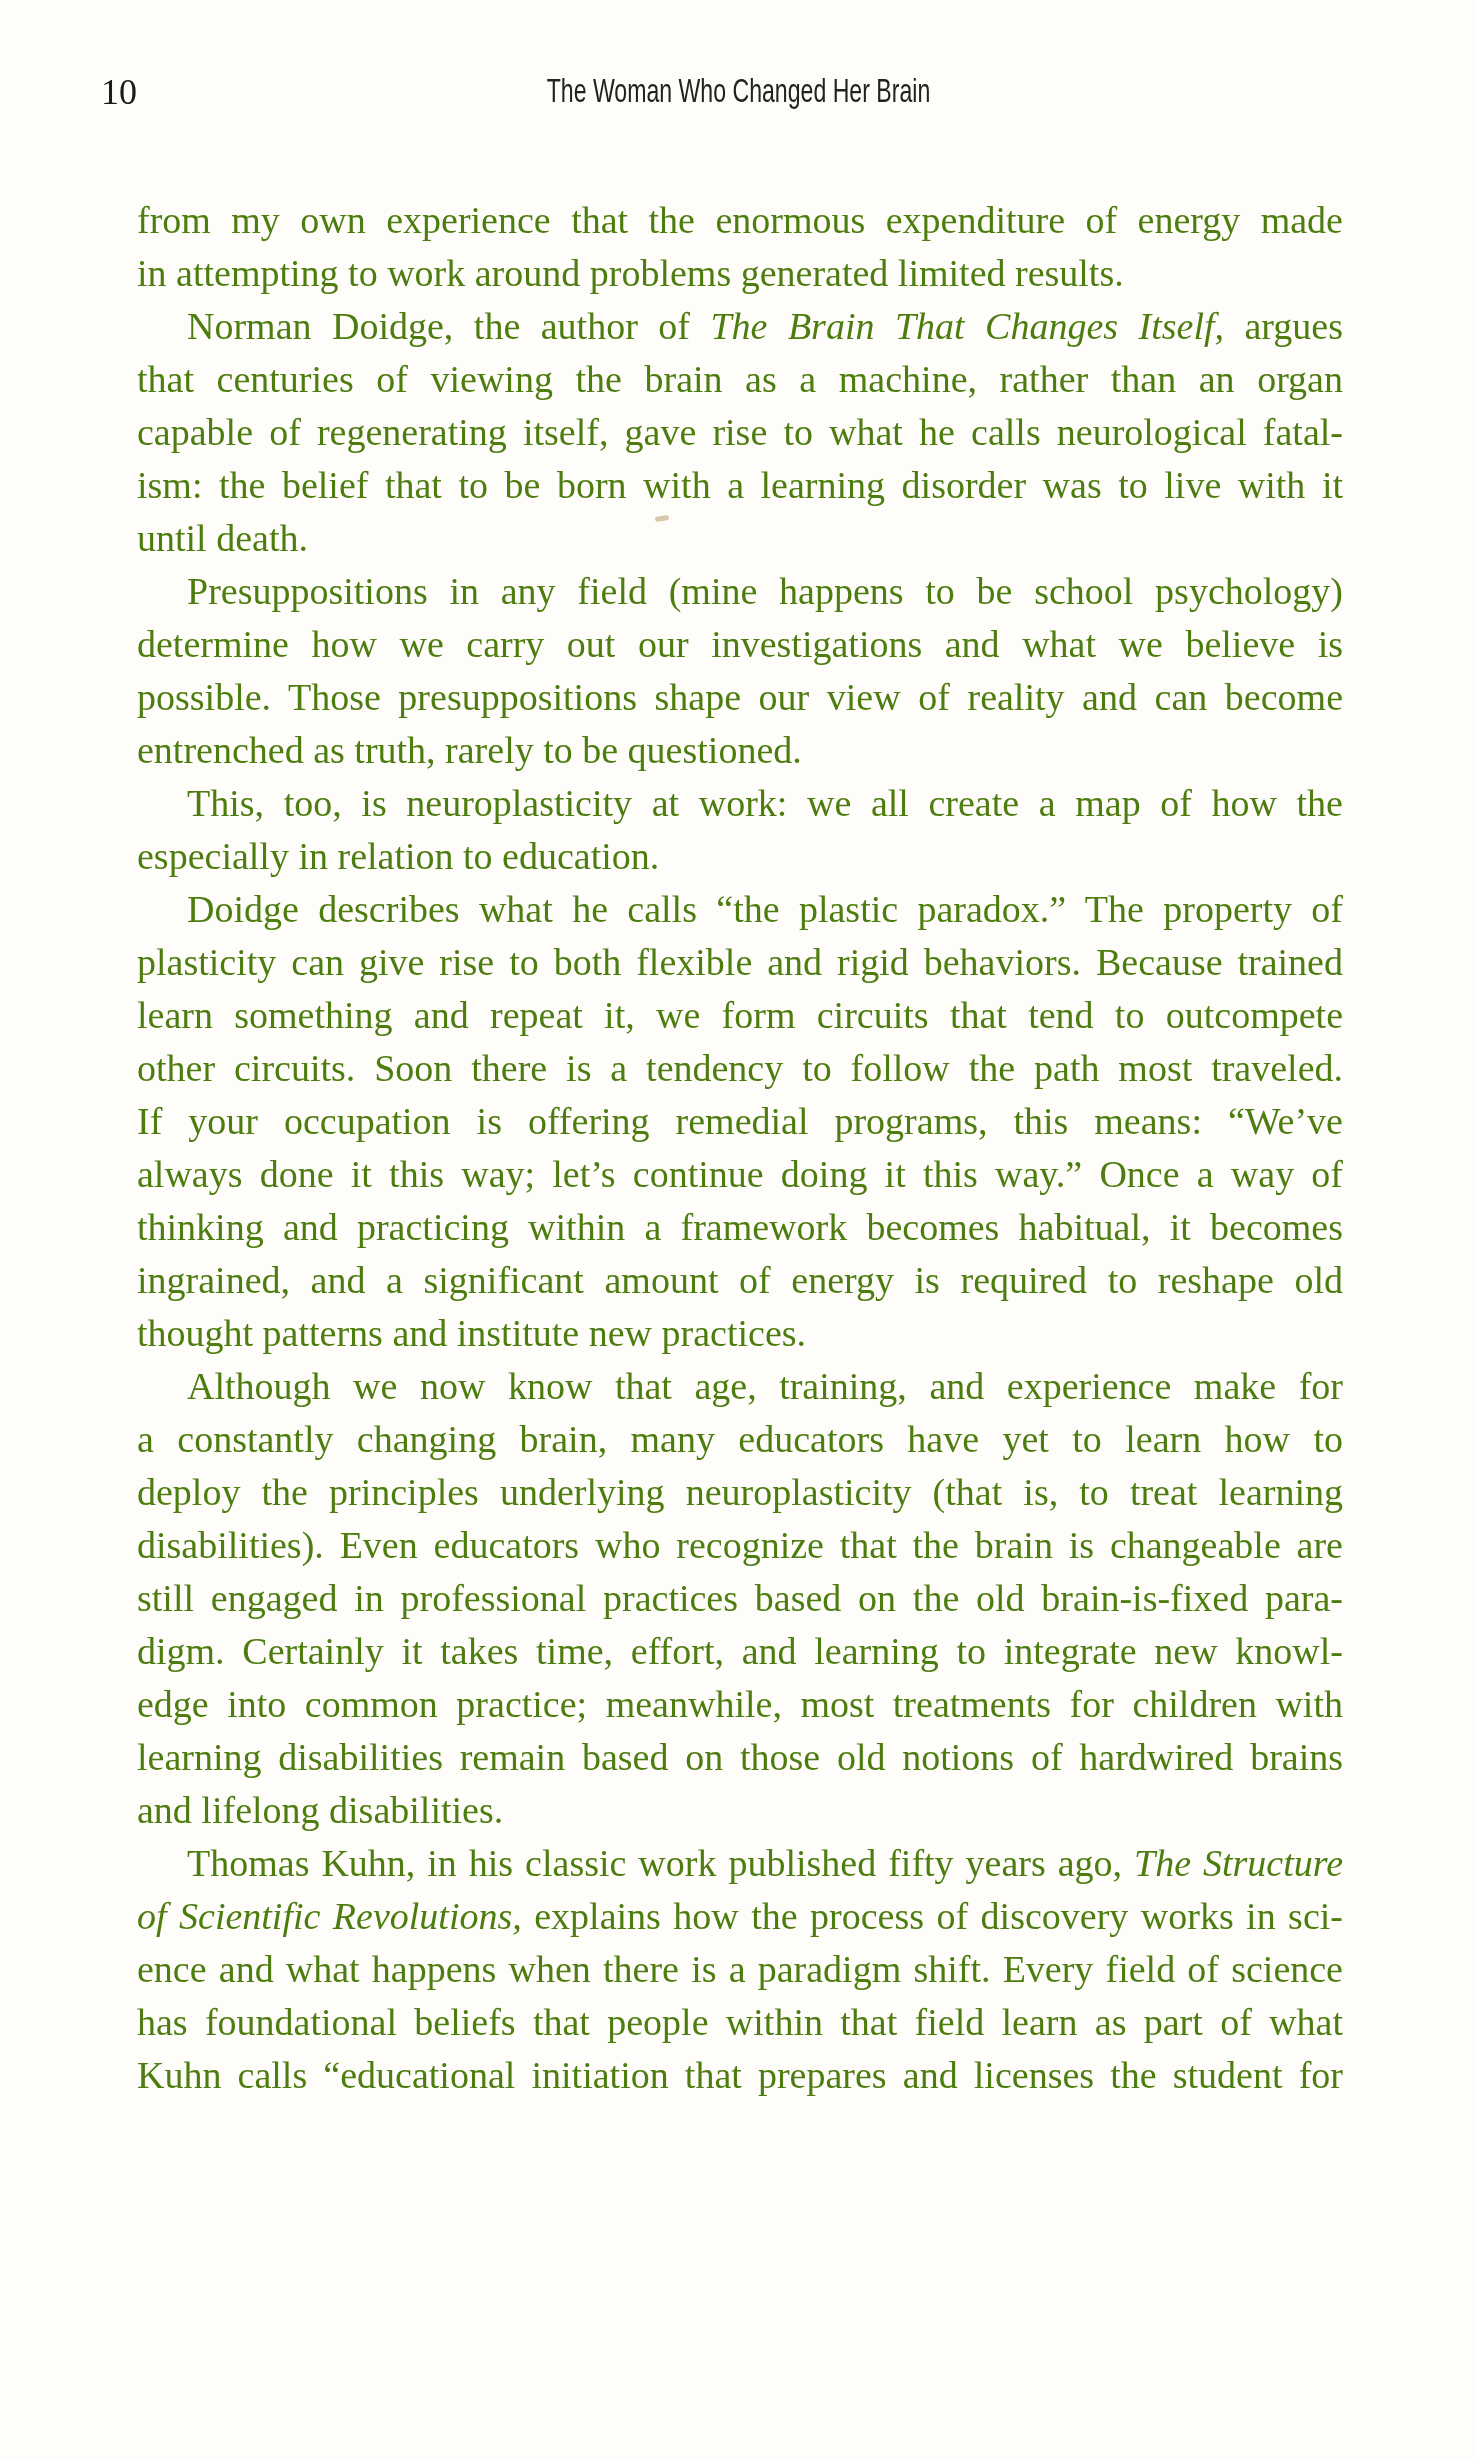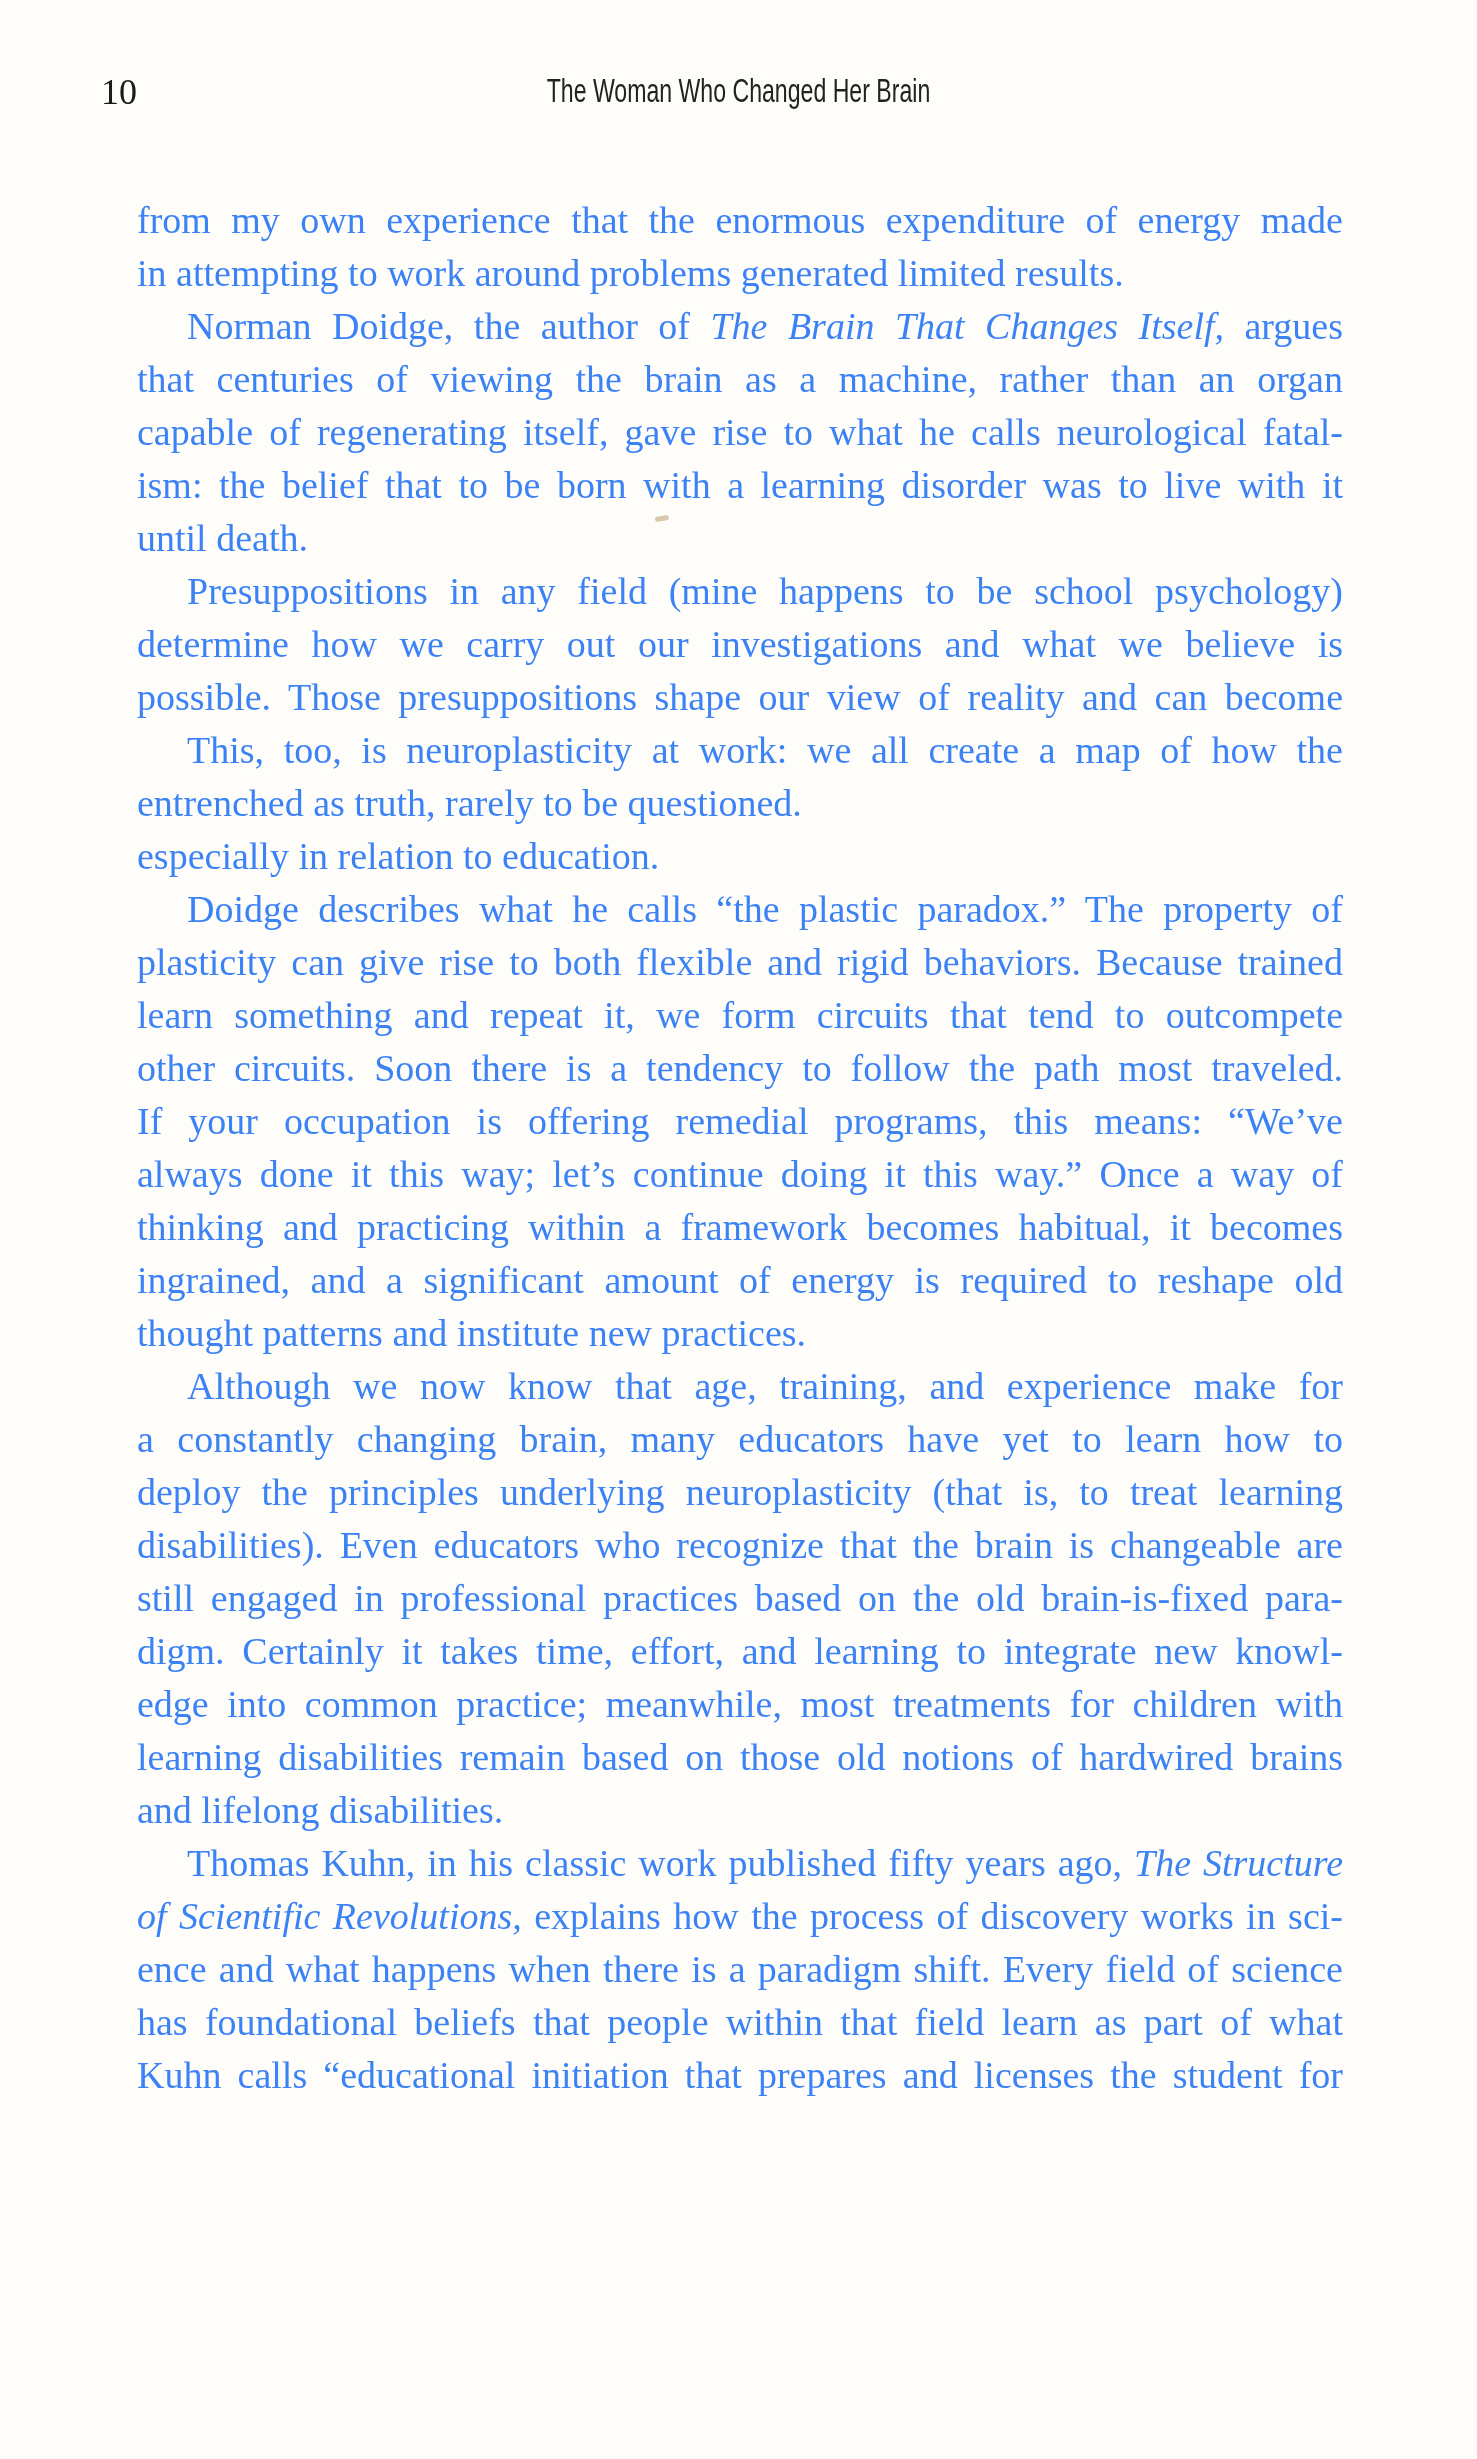--- a/index.html
+++ b/index.html
@@ -29,21 +29,21 @@
     letter-spacing: 0px;
     color: #222;
   }
   .body-text {
     position: absolute;
     left: 137px; top: 194px;
     width: 1206px;
     font-family: "Liberation Serif", serif;
     font-size: 38px;
     line-height: 53px;
-    color: #3b82f6;
+    color: #4d7c0f;
   }
   .line {
     display: block;
     white-space: nowrap;
     text-align: justify;
     text-align-last: justify;
     height: 53px;
     overflow: visible;
   }
   .line.last { text-align-last: left; }
@@ -67,22 +67,22 @@
   <span class="line">from my own experience that the enormous expenditure of energy made</span>
   <span class="line last">in attempting to work around problems generated limited results.</span>
   <span class="line indent"><span>Norman Doidge, the author of </span><em>The Brain That Changes Itself,</em><span> argues</span></span>
   <span class="line">that centuries of viewing the brain as a machine, rather than an organ</span>
   <span class="line">capable of regenerating itself, gave rise to what he calls neurological fatal-</span>
   <span class="line">ism: the belief that to be born with a learning disorder was to live with it</span>
   <span class="line last">until death.</span>
   <span class="line indent">Presuppositions in any field (mine happens to be school psychology)</span>
   <span class="line">determine how we carry out our investigations and what we believe is</span>
   <span class="line">possible. Those presuppositions shape our view of reality and can become</span>
+  <span class="line last">entrenched as truth, rarely to be questioned.</span>
   <span class="line indent">This, too, is neuroplasticity at work: we all create a map of how the</span>
-  <span class="line last">entrenched as truth, rarely to be questioned.</span>
   <span class="line last">especially in relation to education.</span>
   <span class="line indent">Doidge describes what he calls “the plastic paradox.” The property of</span>
   <span class="line">plasticity can give rise to both flexible and rigid behaviors. Because trained</span>
   <span class="line">learn something and repeat it, we form circuits that tend to outcompete</span>
   <span class="line">other circuits. Soon there is a tendency to follow the path most traveled.</span>
   <span class="line">If your occupation is offering remedial programs, this means: “We’ve</span>
   <span class="line">always done it this way; let’s continue doing it this way.” Once a way of</span>
   <span class="line">thinking and practicing within a framework becomes habitual, it becomes</span>
   <span class="line">ingrained, and a significant amount of energy is required to reshape old</span>
   <span class="line last">thought patterns and institute new practices.</span>

